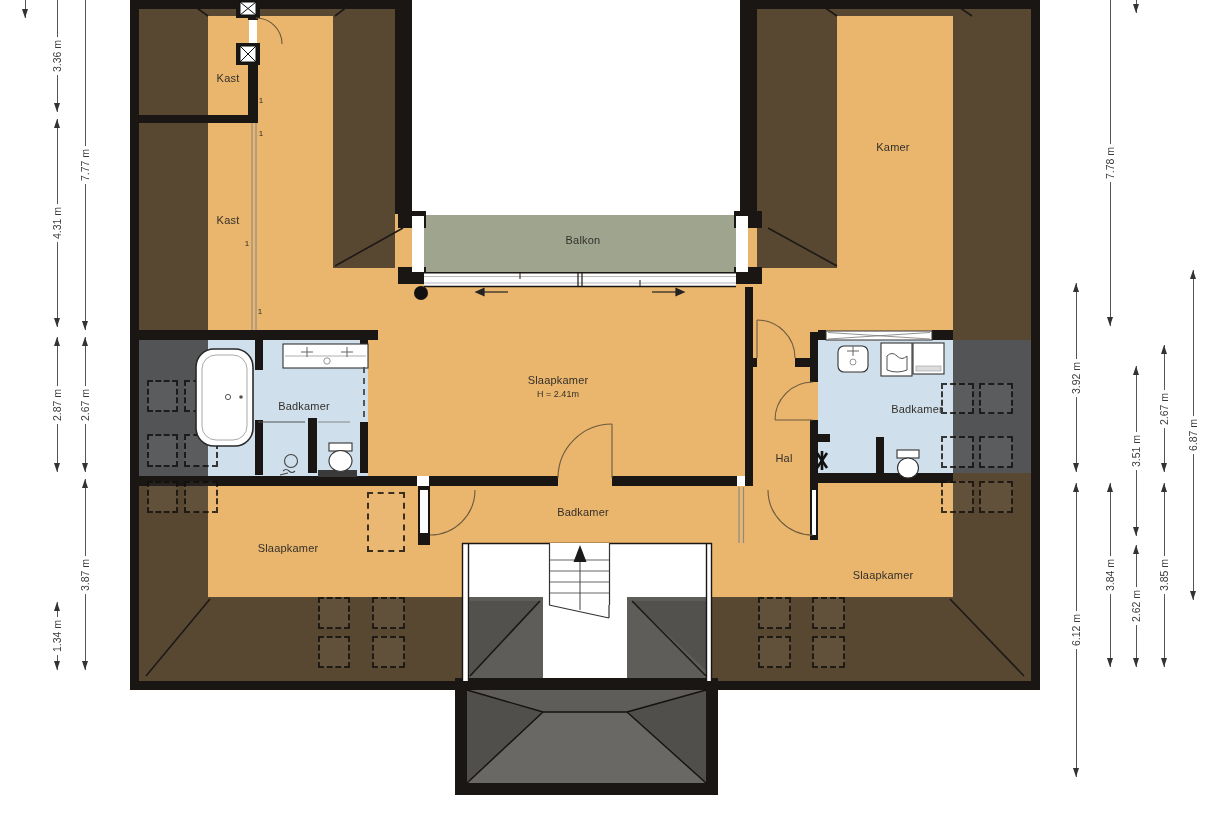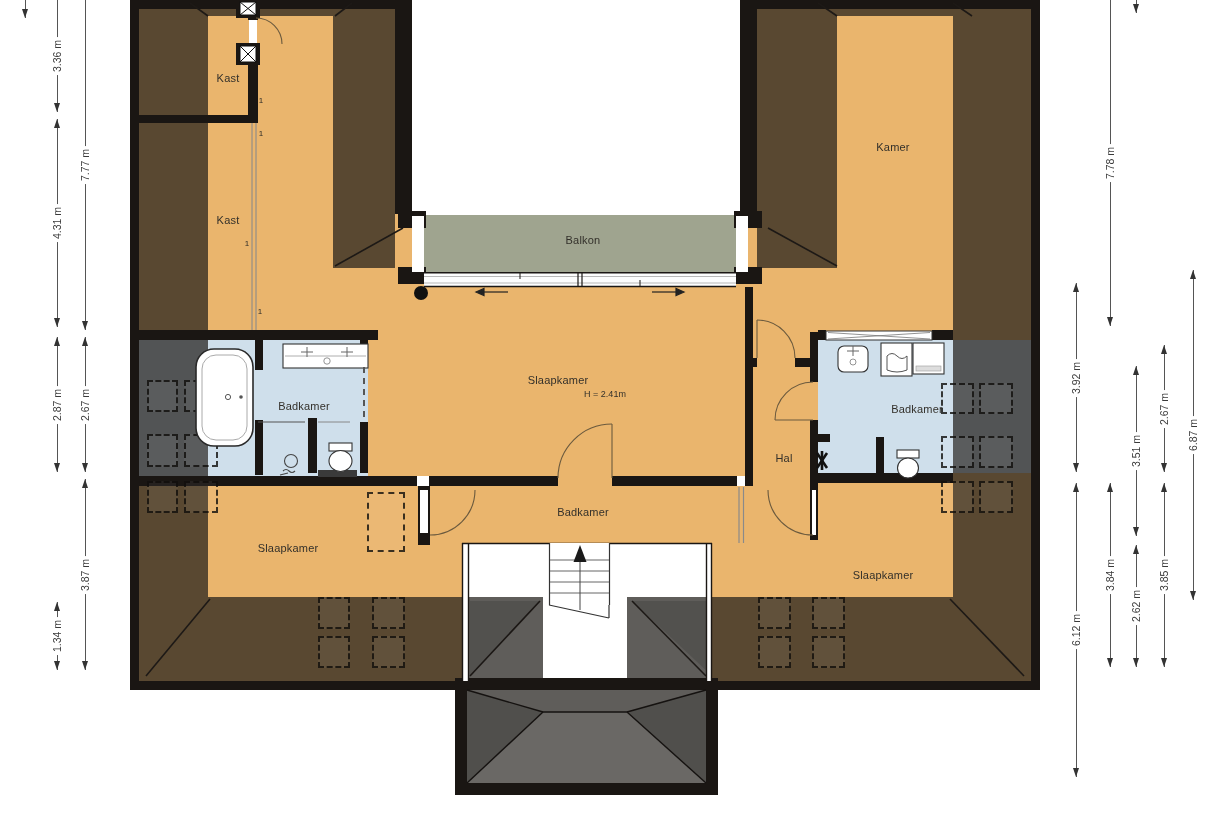--- a/index.html
+++ b/index.html
@@ -9,21 +9,21 @@
   #building{position:absolute;left:130px;top:0;width:892px;height:672px;
             border:9px solid #1a1613;background:#eab56d;}
   .zone{position:absolute;}
   .overlay{position:absolute;background:rgba(33,30,26,0.72);}
   .wall{position:absolute;background:#1a1613;}
   .whitefloor{position:absolute;background:#ffffff;}
   .bluefloor{position:absolute;background:#cfdfeb;}
   .roofwin{position:absolute;border:2px dashed rgba(15,13,10,0.8);background:rgba(255,255,255,0.05);box-sizing:border-box;}
   .room-label{position:absolute;transform:translate(-50%,-50%);font-size:11px;color:#33302a;
               white-space:nowrap;letter-spacing:0.2px;}
-  .room-sub{position:absolute;transform:translate(-50%,-50%);font-size:9px;color:#33302a;white-space:nowrap;margin-left:47px;}
+  .room-sub{position:absolute;transform:translate(-50%,-50%);font-size:9px;color:#33302a;white-space:nowrap;}
   .anno{position:absolute;transform:translate(-50%,-50%);font-size:8px;color:#2c2a26;}
   .dim-line{position:absolute;width:1px;background:#555;}
   .dim-label{position:absolute;transform:translate(-50%,-50%) rotate(-90deg);font-size:10.5px;
              color:#3a3a3a;background:#fff;padding:0 3px;white-space:nowrap;}
   .arr{position:absolute;width:0;height:0;}
   .arr-up{border-left:3.5px solid transparent;border-right:3.5px solid transparent;border-bottom:9px solid #333;}
   .arr-dn{border-left:3.5px solid transparent;border-right:3.5px solid transparent;border-top:9px solid #333;}
   svg{position:absolute;left:0;top:0;}
 </style>
 </head>

